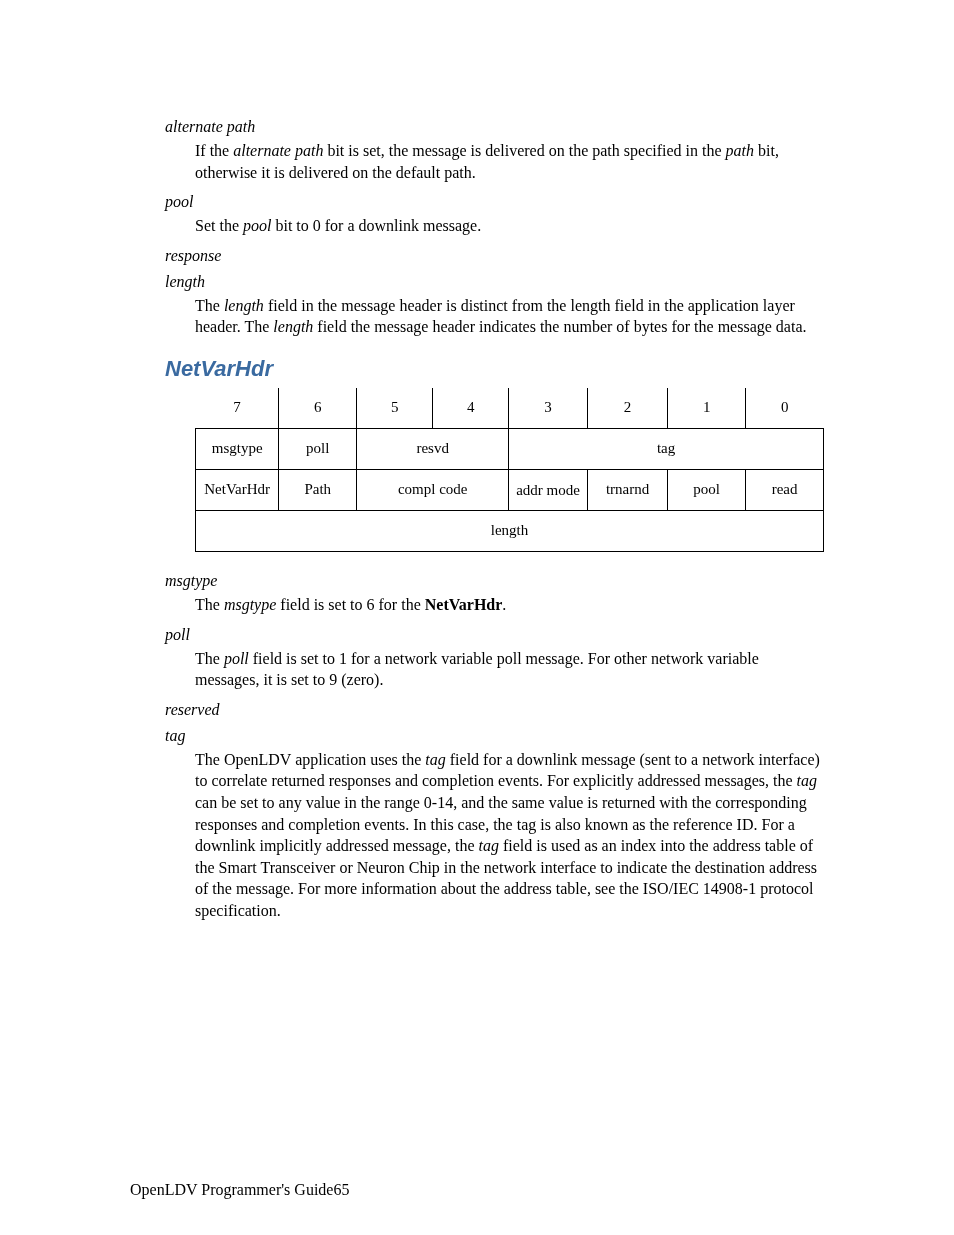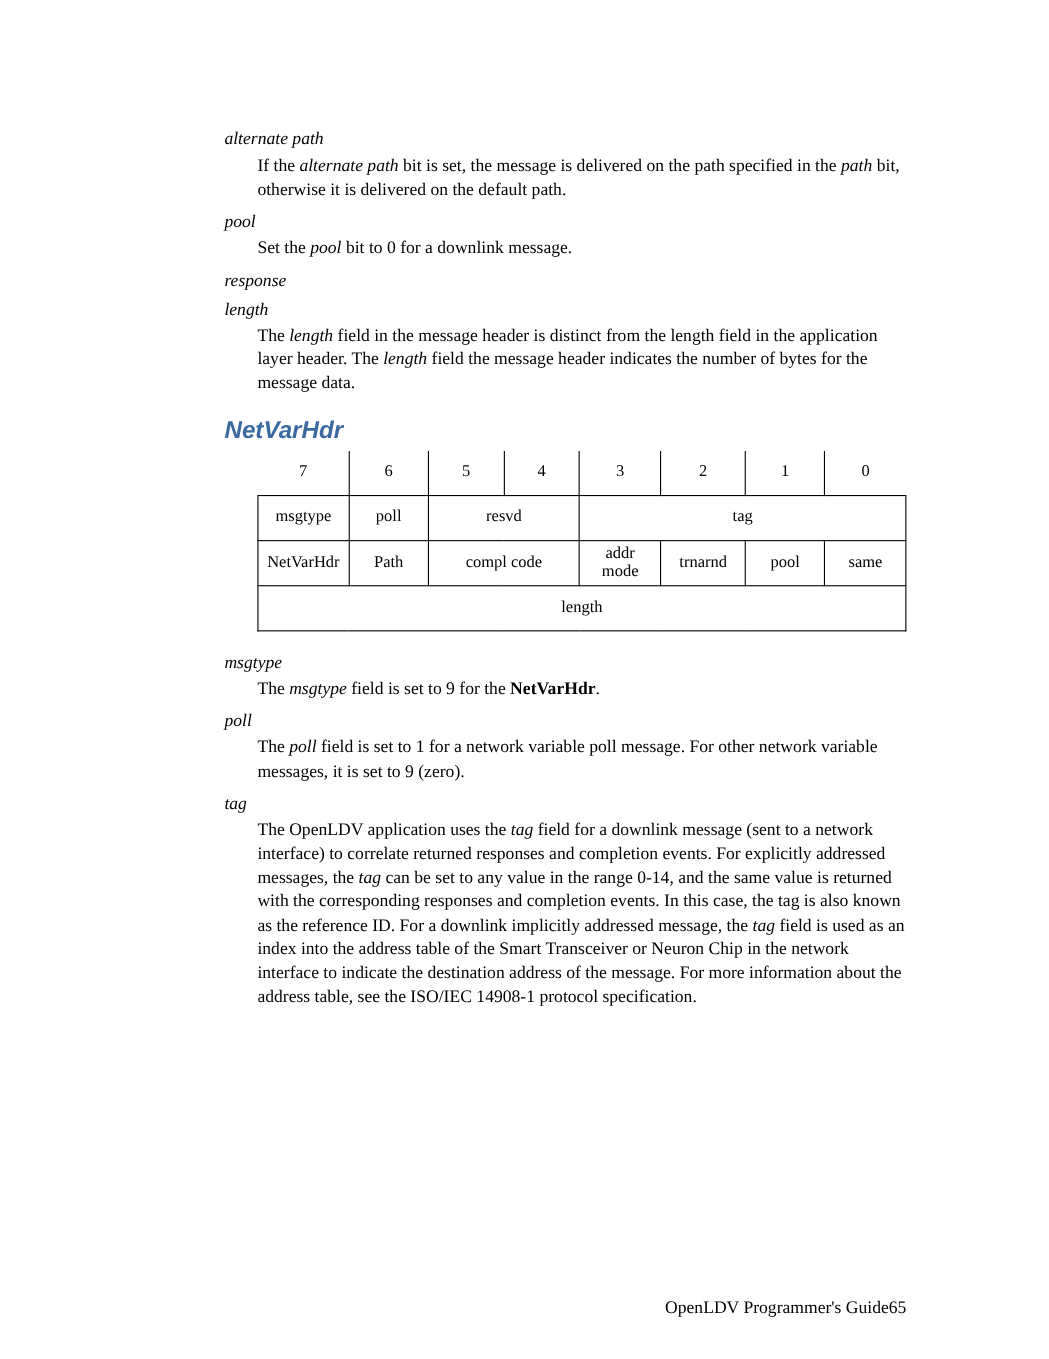--- a/index.html
+++ b/index.html
@@ -1,19 +1,19 @@
 <!DOCTYPE html>
 <html><head>
 <meta charset="utf-8">
 <style>
   html,body { margin:0; padding:0; background:#fff; }
   .page {
     width:954px; height:1235px;
     box-sizing:border-box;
-    padding:110px 130px 0 114px;
+    padding:110px 130px 0 75px;
     font-family:"Georgia","Century Schoolbook","Times New Roman",serif;
     font-size:16px; color:#000;
     position:relative;
   }
   .term { font-style:italic; margin:8px 0 4px 90px; }
   .desc { margin:4px 0 10px 120px; line-height:1.35; }
   .desc em, .term em { font-style:italic; }
   .desc strong { font-weight:bold; }
   .section-heading {
     font-family:Arial,Helvetica,sans-serif;
@@ -34,21 +34,21 @@
     height:40px;
     padding:0 6px;
     width:71px;
   }
   table.bits tr.head td { border-top:none; }
   table.bits tr.head td:first-child { border-left:none; }
   table.bits tr.head td:last-child { border-right:none; }
   .footer {
     position:absolute;
     bottom:36px; left:130px; right:130px;
-    display:flex; justify-content:flex-end;
+    display:flex; justify-content:flex-start;
     font-size:16px;
   }
 </style>
 </head>
 <body>
 
 <div class="page">
 
   <div class="term">alternate path</div>
   <div class="desc">
@@ -87,40 +87,41 @@
       <td colspan="2">resvd</td>
       <td colspan="4">tag</td>
     </tr>
     <tr>
       <td>NetVarHdr</td>
       <td>Path</td>
       <td colspan="2">compl code</td>
       <td style="line-height:1.1">addr mode</td>
       <td>trnarnd</td>
       <td>pool</td>
-      <td>same</td>
+      <td>read</td>
     </tr>
     <tr>
       <td colspan="8">length</td>
     </tr>
   </tbody>
     </table>
 
   <div style="height:12px"></div>
 
   <div class="term">msgtype</div>
   <div class="desc">
-    <span>The </span><em>msgtype</em><span> field is set to 9 for the </span><strong>NetVarHdr</strong><span>.</span>
+    <span>The </span><em>msgtype</em><span> field is set to 6 for the </span><strong>NetVarHdr</strong><span>.</span>
   </div>
 
   <div class="term">poll</div>
   <div class="desc">
     <span>The </span><em>poll</em><span> field is set to 1 for a network variable poll message.  For other network variable messages, it is set to 9 (zero).</span>
   </div>
 
+  <div class="term">reserved</div>
 
   <div class="term">tag</div>
   <div class="desc">
     <span>The OpenLDV application uses the </span><em>tag</em><span> field for a downlink message (sent to a network interface) to correlate returned responses and completion events.  For explicitly addressed messages, the </span><em>tag</em><span> can be set to any value in the range 0-14, and the same value is returned with the corresponding responses and completion events.  In this case, the tag is also known as the reference ID.  For a downlink implicitly addressed message, the </span><em>tag</em><span> field is used as an index into the address table of the Smart Transceiver or Neuron Chip in the network interface to indicate the destination address of the message.  For more information about the address table, see the ISO/IEC 14908-1 protocol specification.</span>
   </div>
 
   <div class="footer">
     <span>OpenLDV Programmer's Guide</span>
     <span>65</span>
   </div>

